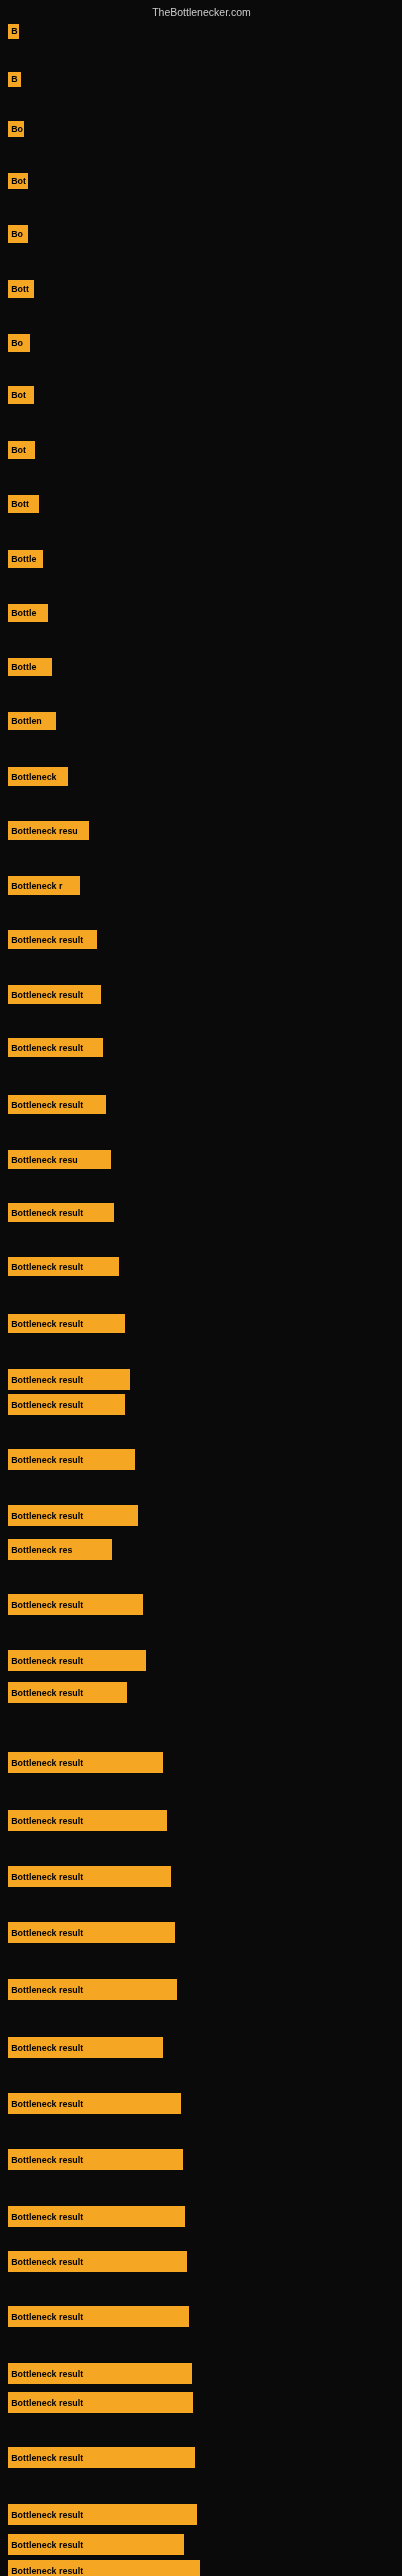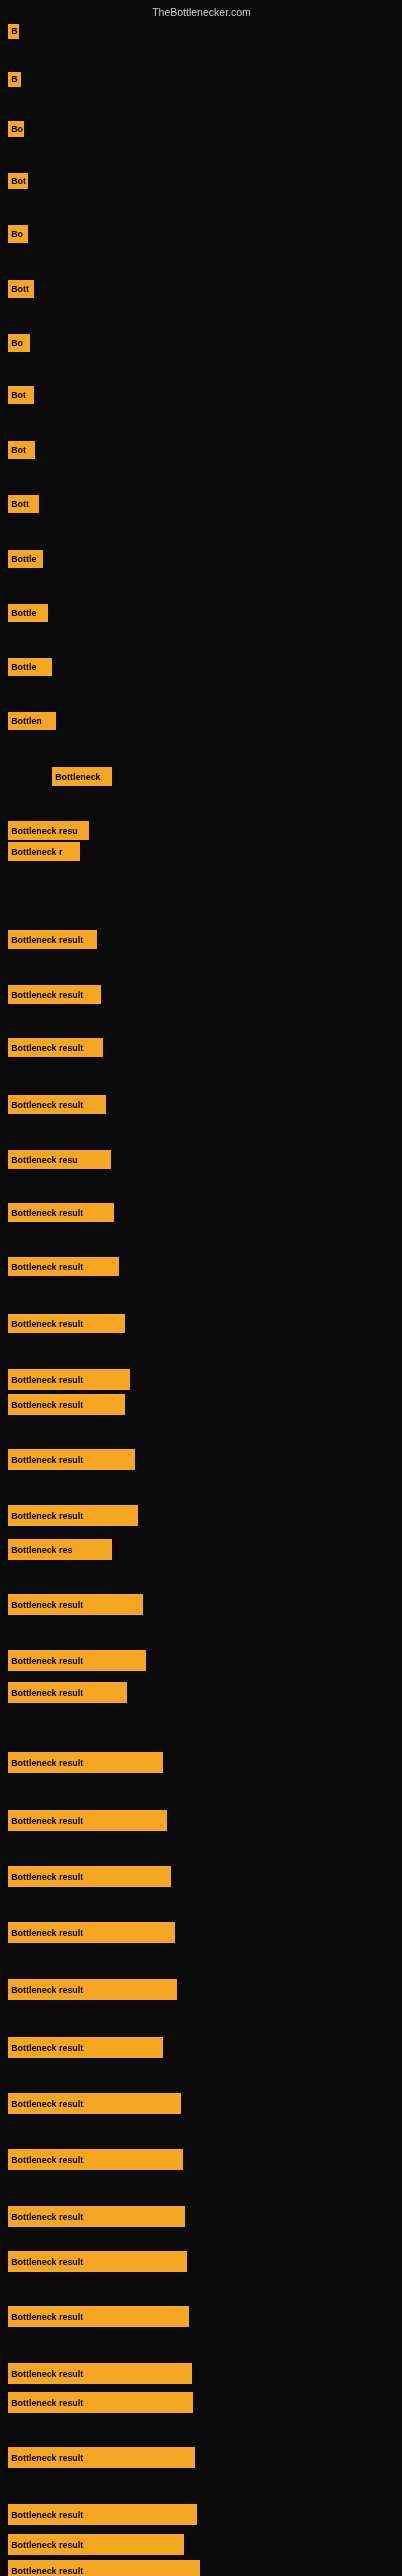--- a/index.html
+++ b/index.html
@@ -81,26 +81,26 @@
     <div class="bar-container" style="top: 604px;">
       <div class="bar" style="width: 40px; height: 17.7px;">Bottle</div>
     </div>
     <div class="bar-container" style="top: 658px;">
       <div class="bar" style="width: 44px; height: 17.7px;">Bottle</div>
     </div>
     <div class="bar-container" style="top: 712px;">
       <div class="bar" style="width: 48px; height: 17.7px;">Bottlen</div>
     </div>
     <div class="bar-container" style="top: 767px;">
-      <div class="bar" style="width: 60px; height: 19.3px; margin-left: 44px;">Bottleneck</div>
+      <div class="bar" style="width: 60px; height: 19.3px;">Bottleneck</div>
     </div>
     <div class="bar-container" style="top: 821px;">
       <div class="bar" style="width: 81px; height: 19.3px;">Bottleneck resu</div>
     </div>
-    <div class="bar-container" style="top: 842px;">
+    <div class="bar-container" style="top: 876px;">
       <div class="bar" style="width: 72px; height: 19.3px;">Bottleneck r</div>
     </div>
     <div class="bar-container" style="top: 930px;">
       <div class="bar" style="width: 89px; height: 19.3px;">Bottleneck result</div>
     </div>
     <div class="bar-container" style="top: 985px;">
       <div class="bar" style="width: 93px; height: 19.3px;">Bottleneck result</div>
     </div>
     <div class="bar-container" style="top: 1038px;">
       <div class="bar" style="width: 95px; height: 19.3px;">Bottleneck result</div>

